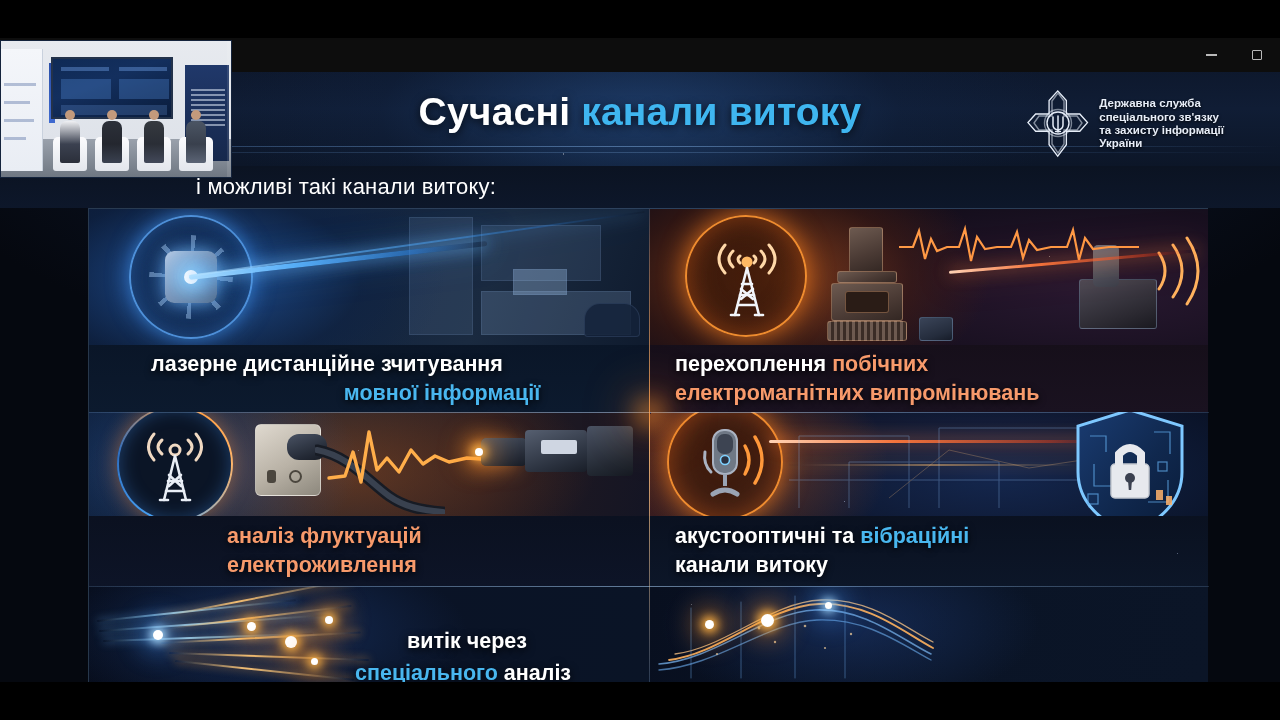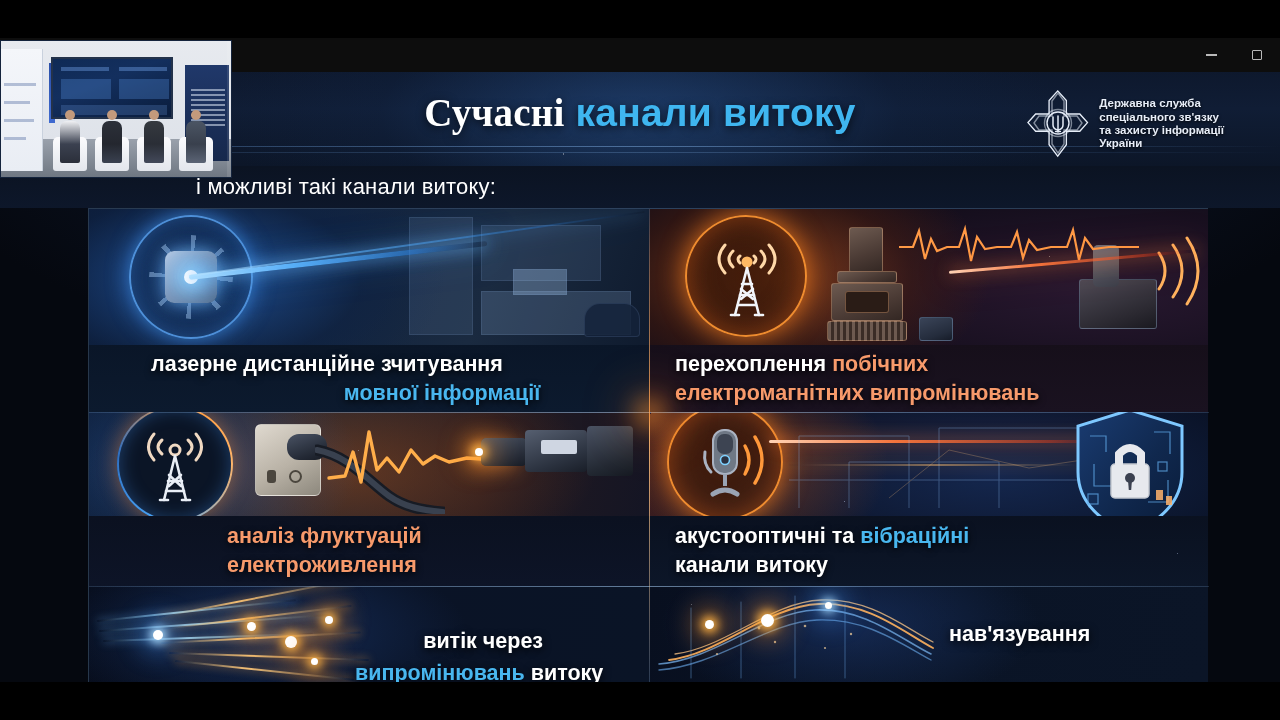--- a/index.html
+++ b/index.html
@@ -61,21 +61,21 @@
   .hdr-line{
     position:absolute; left:0; width:100%; height:1px;
     background:linear-gradient(90deg, transparent 0%, rgba(110,165,230,.55) 18%, rgba(150,200,255,.75) 50%, rgba(110,165,230,.45) 82%, transparent 100%);
   }
 
   #page-title{
     position:absolute; left:0; top:52px; width:1280px; text-align:center;
     font-size:39px; font-weight:bold; letter-spacing:.2px; z-index:3;
     text-shadow:0 2px 10px rgba(0,0,0,.75);
   }
-  #page-title .w{ color:#ffffff;font-family:Liberation Serif, serif; }
+  #page-title .w{ color:#ffffff; }
   #page-title .b{ color:#3fb6f0; }
 
   #subtitle{
     position:absolute; left:0; top:128px; width:1280px; height:42px;
     background:linear-gradient(180deg,#0b1322 0%,#0d172a 100%);
     display:flex; align-items:center; z-index:3;
   }
   #subtitle span{
     padding-left:196px; color:#ffffff; font-size:22px; letter-spacing:.2px;
     white-space:nowrap;
@@ -572,21 +572,21 @@
           <div class="strand strand-o" style="left:80px;  top:66px; width:200px; transform:rotate(2deg);"></div>
           <div class="strand strand-o" style="left:86px;  top:74px; width:180px; transform:rotate(6deg);"></div>
           <div class="spark spark-b" style="left:64px;  top:44px; width:10px; height:10px;"></div>
           <div class="spark spark-o" style="left:158px; top:36px; width:9px;  height:9px;"></div>
           <div class="spark spark-o" style="left:196px; top:50px; width:12px; height:12px;"></div>
           <div class="spark spark-o" style="left:236px; top:30px; width:8px;  height:8px;"></div>
           <div class="spark spark-o" style="left:222px; top:72px; width:7px;  height:7px;"></div>
         </div>
         <div class="bcap">
           <span class="ln tw">витік через</span>
-          <span class="ln"><span class="tb">випромінювань </span><span class="tw">витоку</span></span>
+          <span class="ln"><span class="tb">спеціального </span><span class="tw">аналіз</span></span>
         </div>
       </div>
 
       <div class="cell" id="bot-r" style="background:
              radial-gradient(ellipse 45% 120% at 36% 40%, rgba(30,60,120,.55) 0%, transparent 75%),
              linear-gradient(100deg,#080f1f 0%,#0a1426 55%,#0b1527 100%);">
         <svg style="position:absolute; left:6px; top:2px;" width="280" height="94" viewBox="0 0 280 94">
           <g fill="none" stroke-linecap="round">
             <path d="M4 76 C60 72 110 24 160 22 C210 20 244 50 276 66" stroke="#6fa8e0" stroke-width="1.6" opacity=".8"></path>
             <path d="M4 82 C62 78 112 34 162 32 C212 30 246 56 276 72" stroke="#5f9ad6" stroke-width="1.4" opacity=".7"></path>
@@ -603,21 +603,20 @@
             <circle cx="150" cy="38" r="1.3"></circle>
               <circle cx="170" cy="60" r="1.1"></circle>
             <circle cx="196" cy="46" r="1.2"></circle>
               <circle cx="62" cy="66" r="1.1"></circle>
           </g>
         </svg>
         <div class="spark spark-o" style="left:112px; top:28px; width:13px; height:13px;"></div>
         <div class="spark spark-o" style="left:56px;  top:34px; width:9px;  height:9px;"></div>
         <div class="spark spark-b" style="left:176px; top:16px; width:7px;  height:7px;"></div>
         <div class="bcap">
-          <span class="ln tw">нав'язування</span>
         </div>
       </div>
 
       <div class="rule-h" id="rule-1"></div>
       <div class="rule-h" id="rule-2"></div>
       <div class="rule-v" id="rule-mid"></div>
       <div class="cross-glow"></div>
     </div>
   </div>
 

